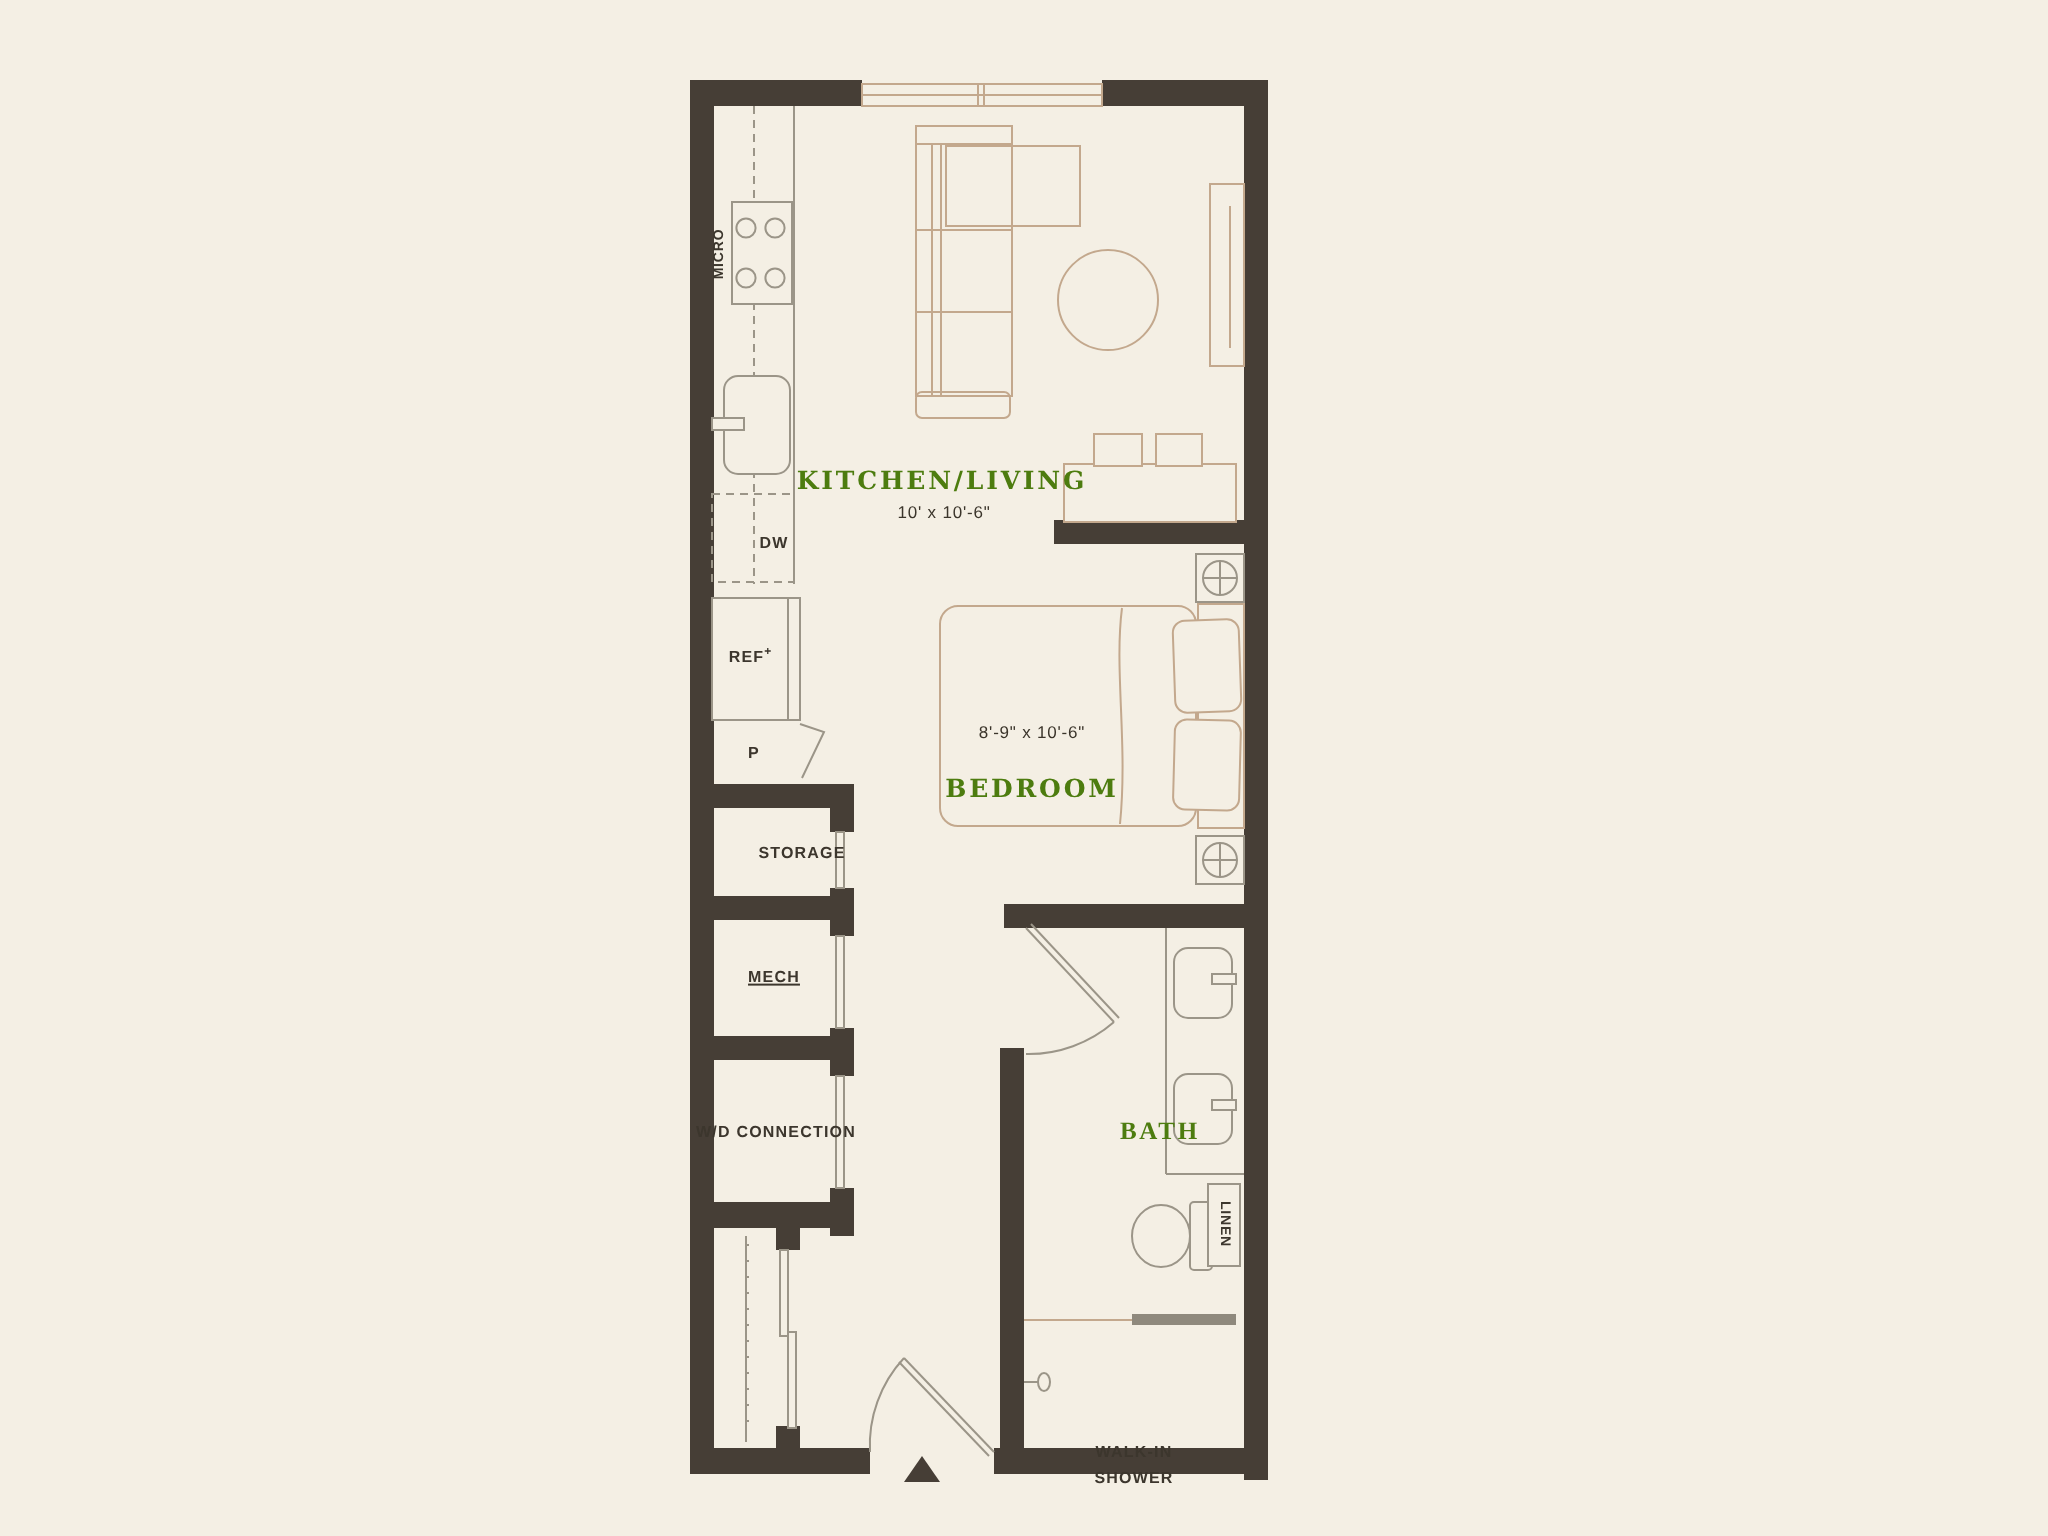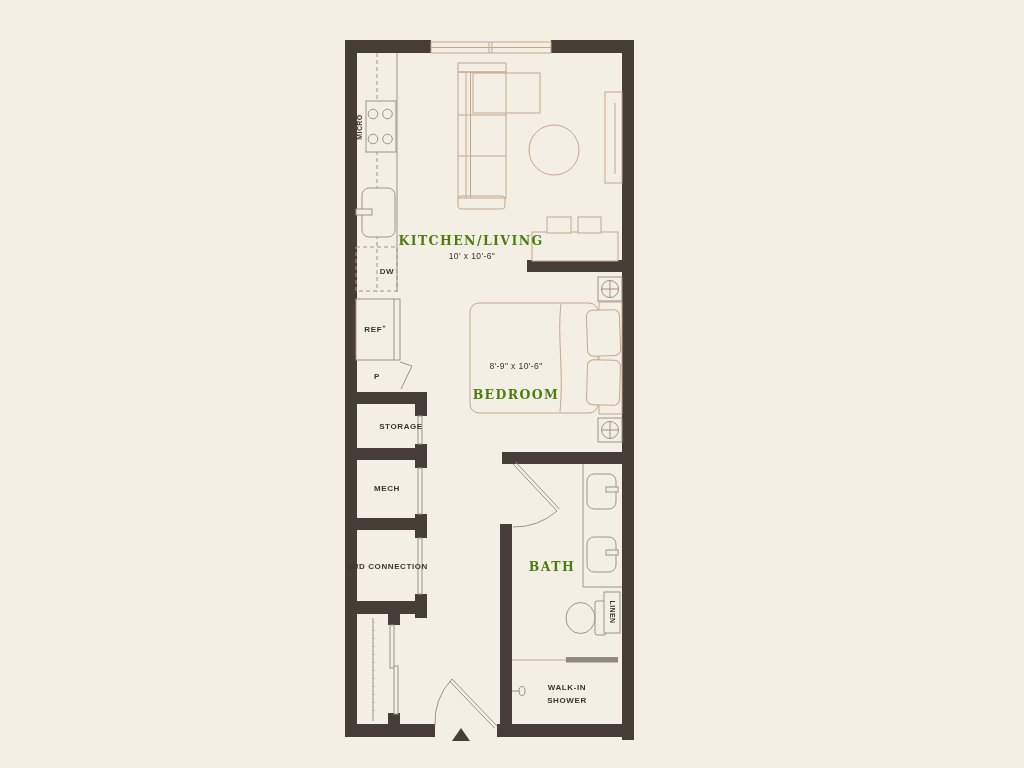--- a/index.html
+++ b/index.html
@@ -19,21 +19,21 @@
     letter-spacing:.6px;
     color:#3c362d;
     white-space:nowrap;
     text-align:center;
     line-height:1.3;
   }
   .lbl.rot-ccw{transform:translate(-50%,-50%) rotate(-90deg);}
   .lbl.rot-cw{transform:translate(-50%,-50%) rotate(90deg);}
   .lbl.wrap{white-space:normal;}
   .lbl.wd{width:86px;line-height:15px;}
-  .lbl.shower{width:64px;line-height:12.5px;}
+  .lbl.shower{width:64px;line-height:12.5px;margin-top:39px;}
   .lbl.tiny{font-size:7px;letter-spacing:.4px;}
   .title{
     position:absolute;
     transform:translate(-50%,-50%);
     font:bold 12.5px "DejaVu Serif","Liberation Serif",serif;
     letter-spacing:1.4px;
     color:#4d7c0f;
     white-space:nowrap;
   }
   .dims{
@@ -224,29 +224,29 @@
   <div class="lbl rot-ccw tiny" style="left:360px;top:127px;">MICRO</div>
 
   <div class="lbl" style="left:387px;top:272px;">DW</div>
 
   <div class="lbl ref" style="left:375px;top:329px;"><span>REF</span><sup>+</sup></div>
 
   <div class="lbl" style="left:377px;top:377px;">P</div>
 
   <div class="lbl" style="left:401px;top:427px;">STORAGE</div>
 
-  <div class="lbl" style="left:387px;top:489px;">MECH</div>
+  <div class="lbl" style="left:387px;top:489px;text-decoration:underline;">MECH</div>
 
   <div class="lbl wrap wd" style="left:388px;top:566px;">W/D CONNECTION</div>
 
   <div class="title" style="left:471px;top:240px;">KITCHEN/LIVING</div>
   <div class="dims" style="left:472px;top:256px;">10' x 10'-6"</div>
 
   <div class="title" style="left:516px;top:350px;margin-top:44px;">BEDROOM</div>
   <div class="dims" style="left:516px;top:366px;">8'-9" x 10'-6"</div>
 
-  <div class="title" style="left:552px;top:566px;">BATH</div>
+  <div class="title" style="left:580px;top:566px;font-family:Liberation Serif, serif;">BATH</div>
 
   <div class="lbl wrap shower" style="left:567px;top:694px;">WALK-IN SHOWER</div>
 
   <div class="lbl rot-cw tiny" style="left:612px;top:612px;">LINEN</div>
 
 </div>
 
 </body></html>

